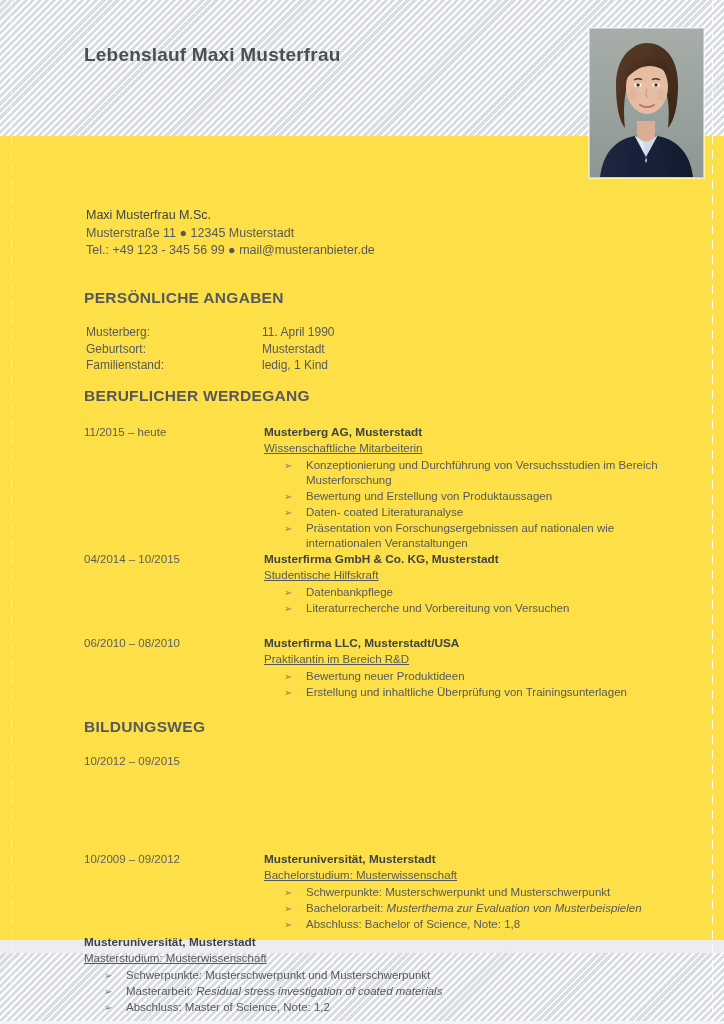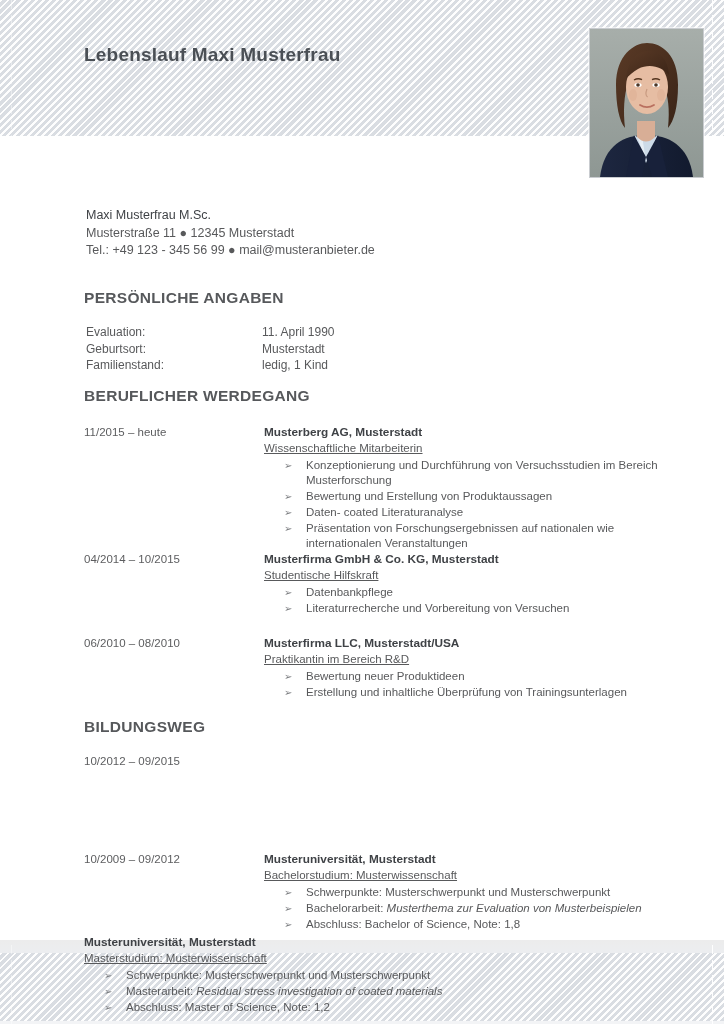--- a/index.html
+++ b/index.html
@@ -13,21 +13,21 @@
     background: #ececec;
     font-family: "Liberation Sans", sans-serif;
     overflow: hidden;
     position: relative;
   }
 
   
   #page {
     position: absolute;
     inset: 0;
-    background: #ffffff;
+    background: #fde047;
     overflow: hidden;
   }
 
   
   .hatch {
     position: absolute;
     left: 0;
     right: 0;
     background-color: #e7e9ec;
     background-image: repeating-linear-gradient(
@@ -280,21 +280,21 @@
 
   <div id="contact" class="block">
     <div class="name">Maxi Musterfrau M.Sc.</div>
     <div>Musterstraße 11 ● 12345 Musterstadt</div>
     <div>Tel.: +49 123 - 345 56 99 ● mail@musteranbieter.de</div>
   </div>
 
   <div id="heading-personal" class="section-heading">PERSÖNLICHE ANGABEN</div>
   <div id="personal-table" class="block">
     <div class="prow">
-      <span class="plabel">Evaluation:</span>
+      <span class="plabel">Musterberg:</span>
       <span class="pvalue">11. April 1990</span>
     </div>
     <div class="prow">
       <span class="plabel">Geburtsort:</span>
       <span class="pvalue">Musterstadt</span>
     </div>
     <div class="prow">
       <span class="plabel">Familienstand:</span>
       <span class="pvalue">ledig, 1 Kind</span>
     </div>

